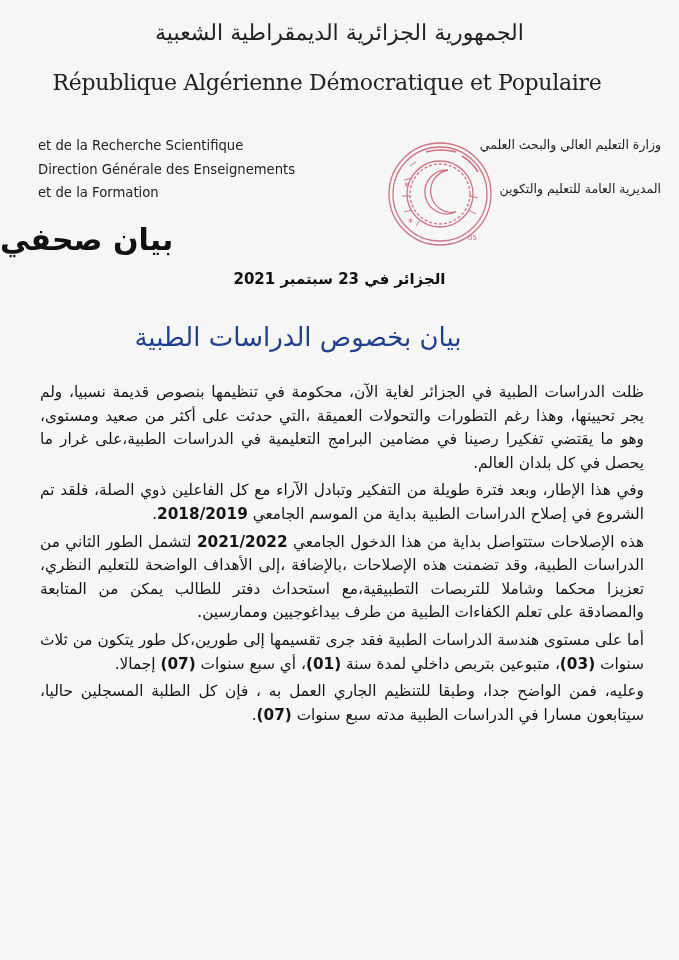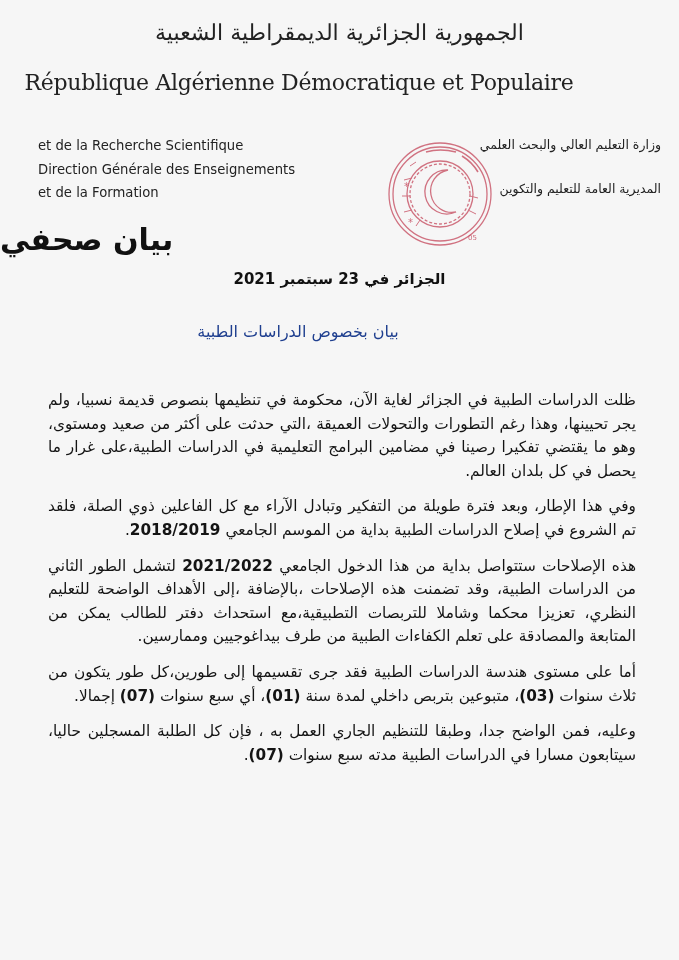--- a/index.html
+++ b/index.html
@@ -17,20 +17,21 @@
       font-family: "DejaVu Serif", serif;
       font-size: 22px; color: #222;
       direction: rtl;
     }
     .header-fr {
       position: absolute; top: 70px; left: 0; width: 598px;
       text-align: center;
       font-family: "DejaVu Serif", serif;
       font-size: 22px; color: #222;
       letter-spacing: -0.3px;
+      padding-left: 28px;
     }
     .ministry-fr {
       position: absolute; top: 134px; left: 38px;
       font-family: "DejaVu Sans", sans-serif;
       font-size: 13.2px; line-height: 23.5px; color: #222;
     }
     .ministry-fr div { white-space: nowrap; }
     .ministry-ar {
       position: absolute; top: 134px; right: 18px;
       direction: rtl; text-align: right;
@@ -52,29 +53,29 @@
     .date {
       position: absolute; top: 270px; left: 0; width: 679px;
       text-align: center; direction: rtl;
       font-family: "DejaVu Sans", sans-serif;
       font-weight: bold; font-size: 15px; color: #111;
     }
     .subtitle {
       position: absolute; top: 322px; left: 0; width: 596px;
       text-align: center; direction: rtl;
       font-family: "DejaVu Sans", sans-serif;
-      font-size: 16px; color: #1f3f8f;
+      font-size: 26px; color: #1f3f8f;
     }
     .body-text {
       position: absolute; top: 377px; left: 36px; width: 612px;
       direction: rtl; text-align: justify;
       font-family: "DejaVu Sans", sans-serif;
       font-size: 15.3px; line-height: 23.6px; color: #141414;
     }
-    .body-text p { margin: 12px; text-align-last: right; }
+    .body-text p { margin: 4px; text-align-last: right; }
     .body-text b { font-weight: bold; }
   </style>
 </head>
 <body>
 
 <div>
 
   <div class="header-ar">الجمهورية الجزائرية الديمقراطية الشعبية</div>
   <div class="header-fr">République Algérienne Démocratique et Populaire</div>
 

